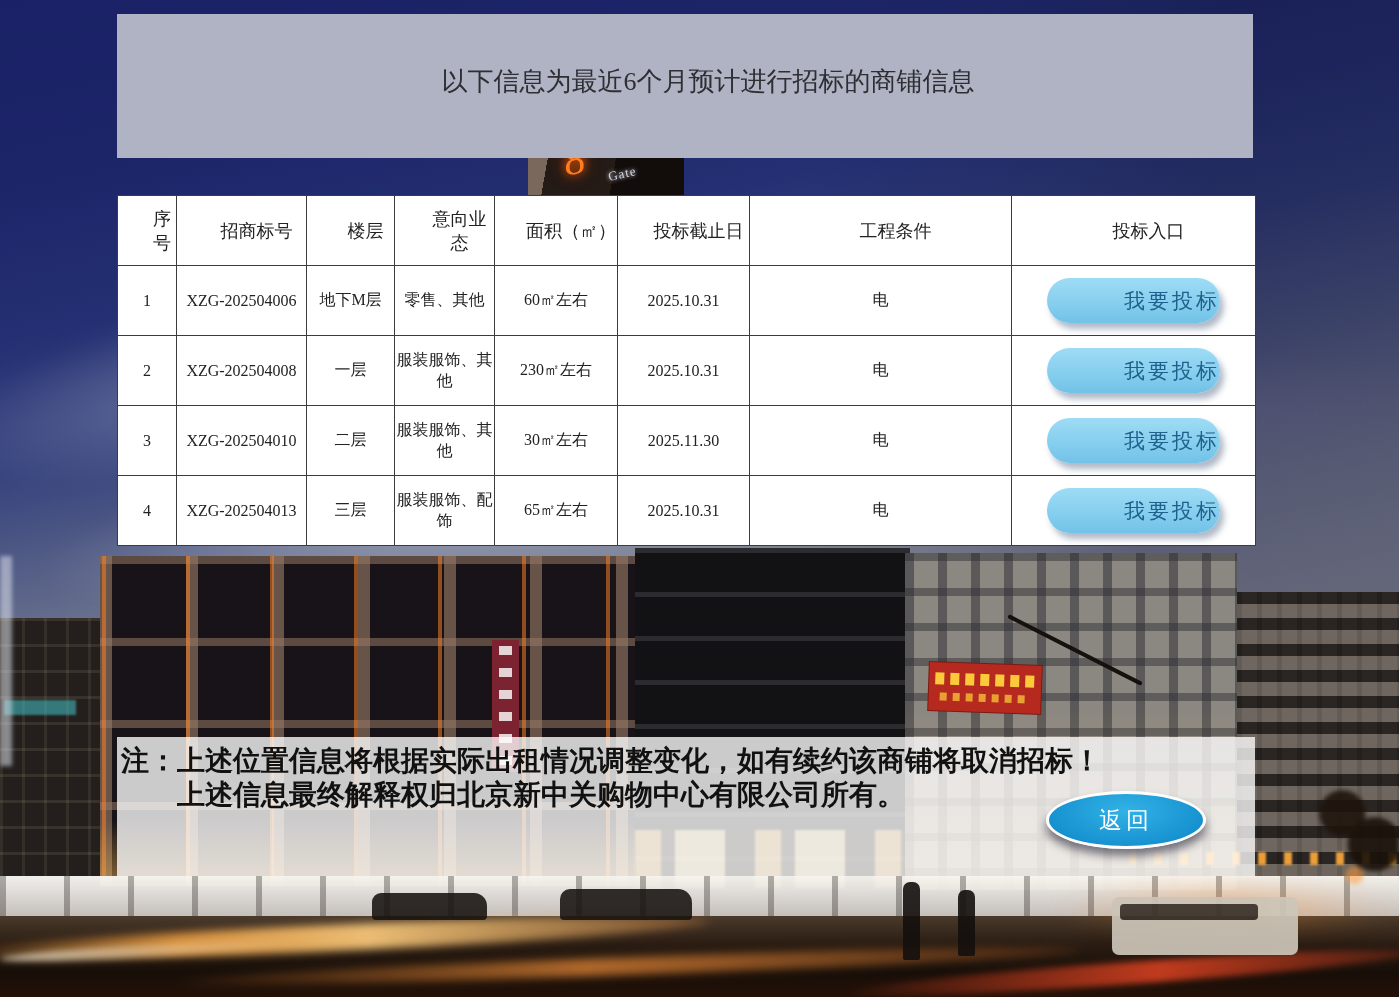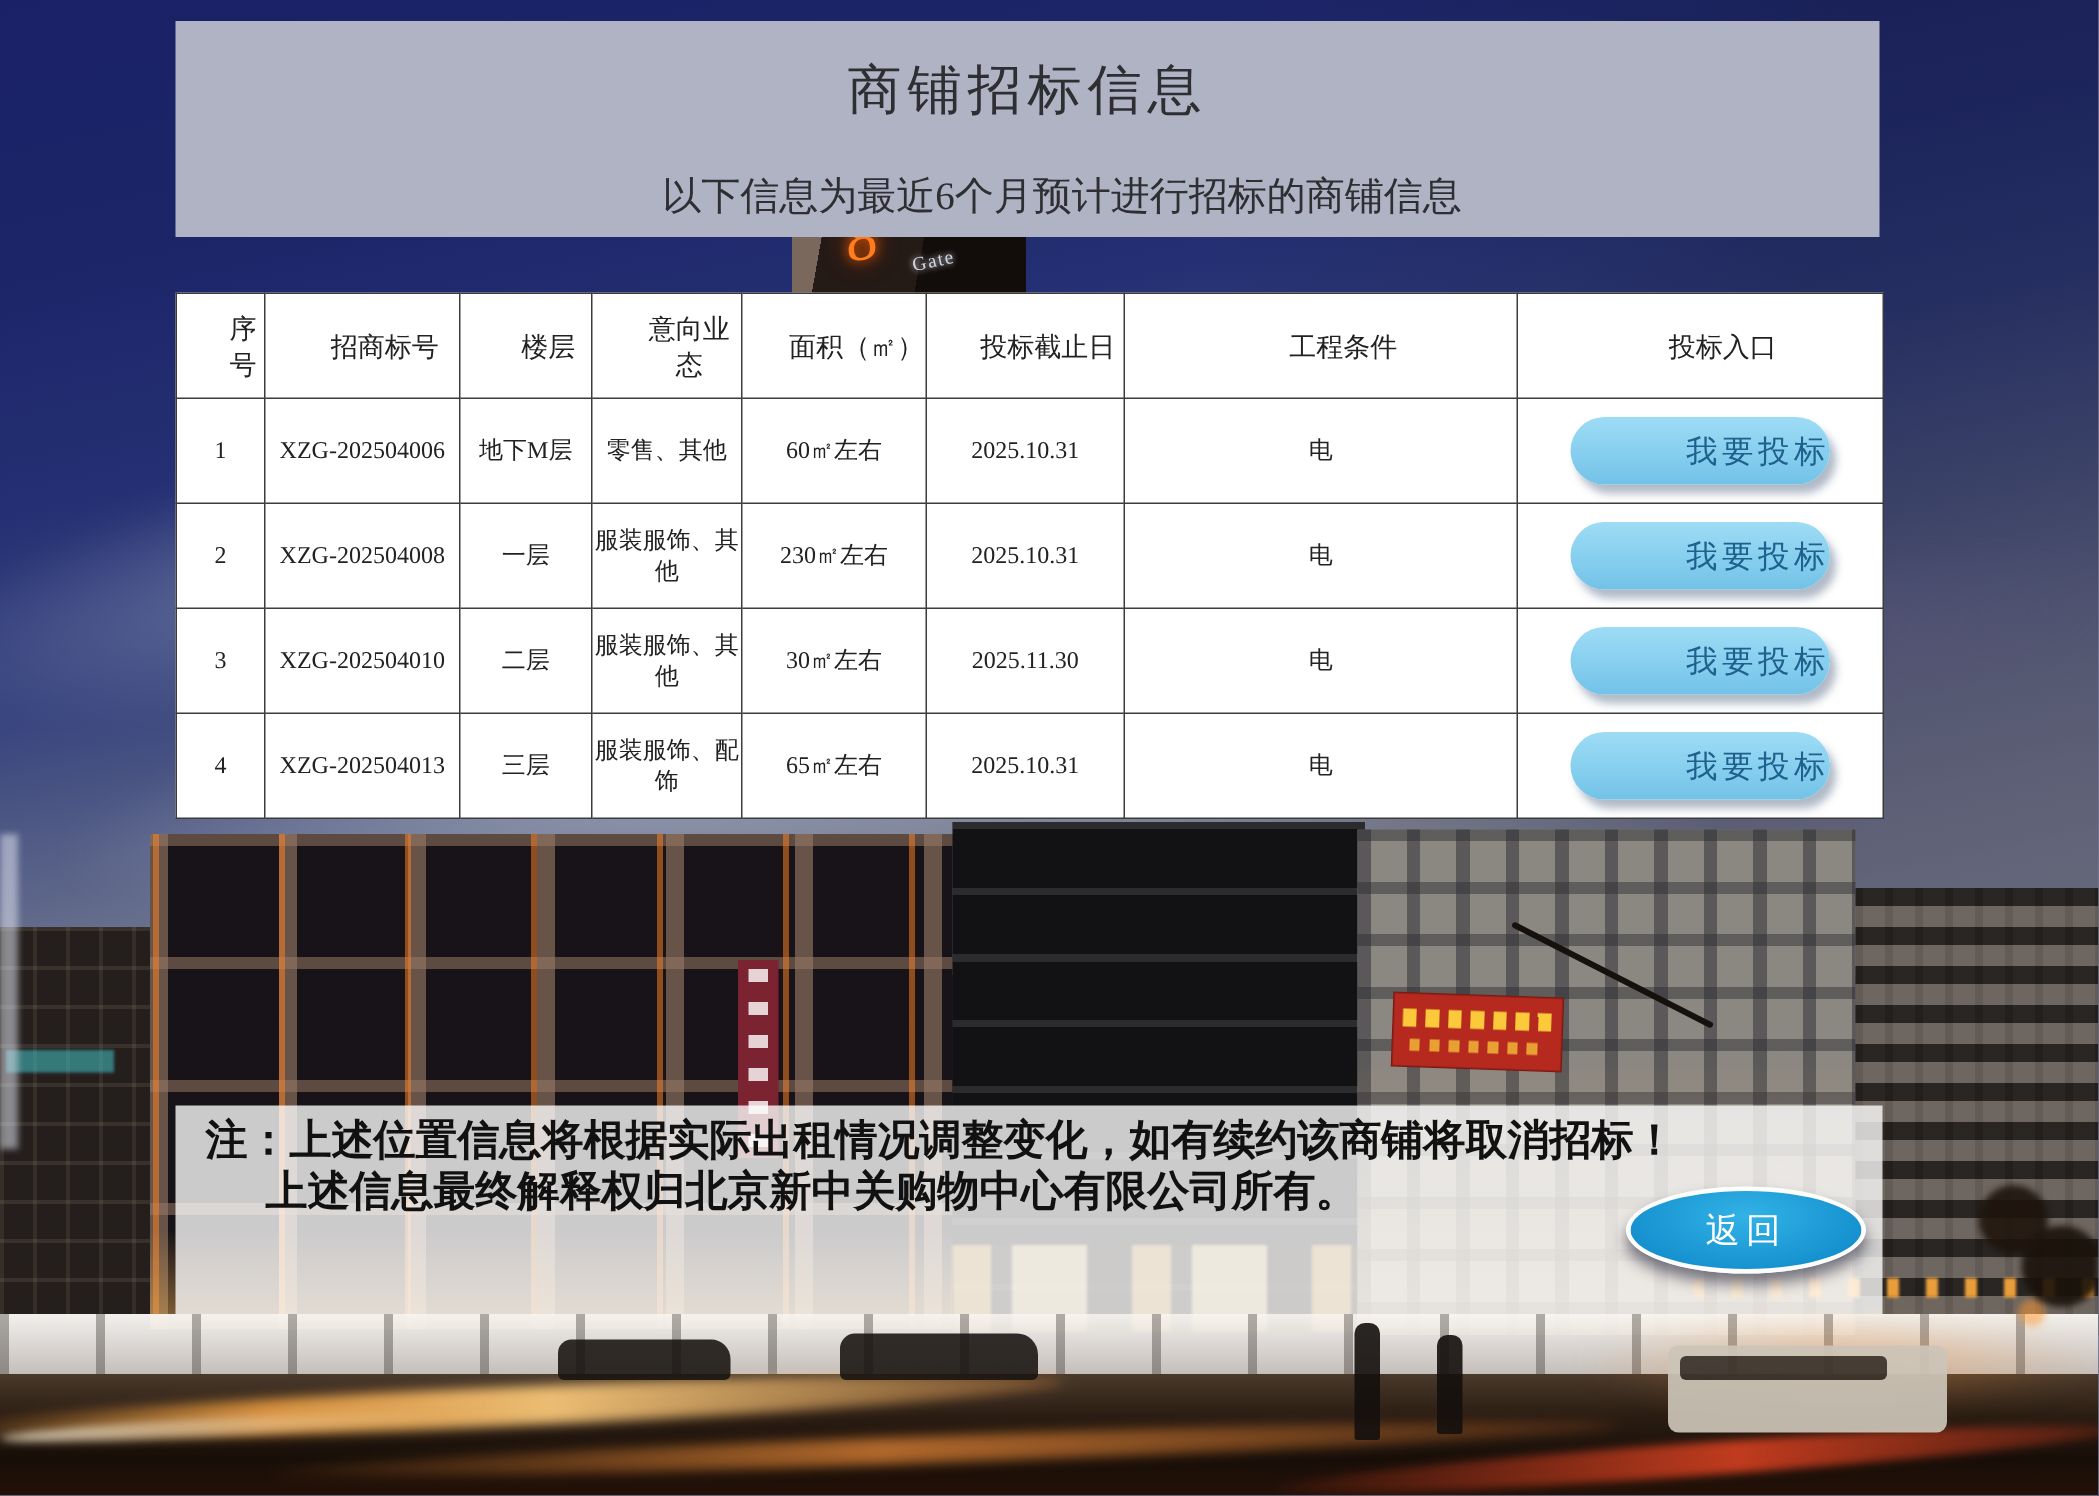--- a/index.html
+++ b/index.html
@@ -123,24 +123,24 @@
 
   .bid-btn { display:inline-block; width:173px; height:45px; border:none; cursor:pointer;
     border-radius:23px; font-family:inherit; font-size:21px; letter-spacing:3px;
     color:var(--color-bid-button-text, #1f618c);
     background:linear-gradient(to bottom, #9edcf5 0%, var(--color-bid-button-bg, #84cdee) 60%, #72c2e7 100%);
     box-shadow:4px 6px 6px rgba(80,100,130,.45);text-align:right; }
 
   .note-panel { position:absolute; left:117px; top:737px; width:1138px; height:139px; z-index:5;
     background:rgba(255,255,255,.78); }
   .note-line { font-size:28px; font-weight:700; line-height:34px; color:var(--color-note-text, #111111); }
-  .note-line.l1 { padding:7px 0 0 20px; }
+  .note-line.l1 { padding:7px 0 0 4px; }
   .note-line.l2 { padding-left:60px; }
 
-  .back-btn { position:absolute; left:1084px; top:791px; width:160px; height:58px; z-index:6; cursor:pointer;
+  .back-btn { position:absolute; left:1046px; top:791px; width:160px; height:58px; z-index:6; cursor:pointer;
     border-radius:50%; border:3px solid #fdfdfd; font-family:inherit; font-size:23px; letter-spacing:4px; color:#ffffff;
     background:radial-gradient(ellipse at 50% 32%, #32b2e6, var(--color-back-button-bg, #148fce) 78%);
     box-shadow:0 7px 10px rgba(0,0,25,.5); }
 </style>
 </head>
 <body>
 
 <div class="stage">
 
   <div class="bg">
@@ -175,21 +175,20 @@
     <div class="lights-row"></div>
     <div class="trees"></div>
     <div class="car c-a"></div>
     <div class="car c-b"></div>
     <div class="van"></div>
     <div class="ped p1"></div>
     <div class="ped p2"></div>
   </div>
 
   <header class="banner">
-    <h1>商铺招标信息</h1>
     <p>以下信息为最近6个月预计进行招标的商铺信息</p>
   </header>
 
   <table class="bid-table">
     <colgroup>
       <col style="width:59px">
         <col style="width:130px">
         <col style="width:88px">
         <col style="width:100px">
       <col style="width:123px">

